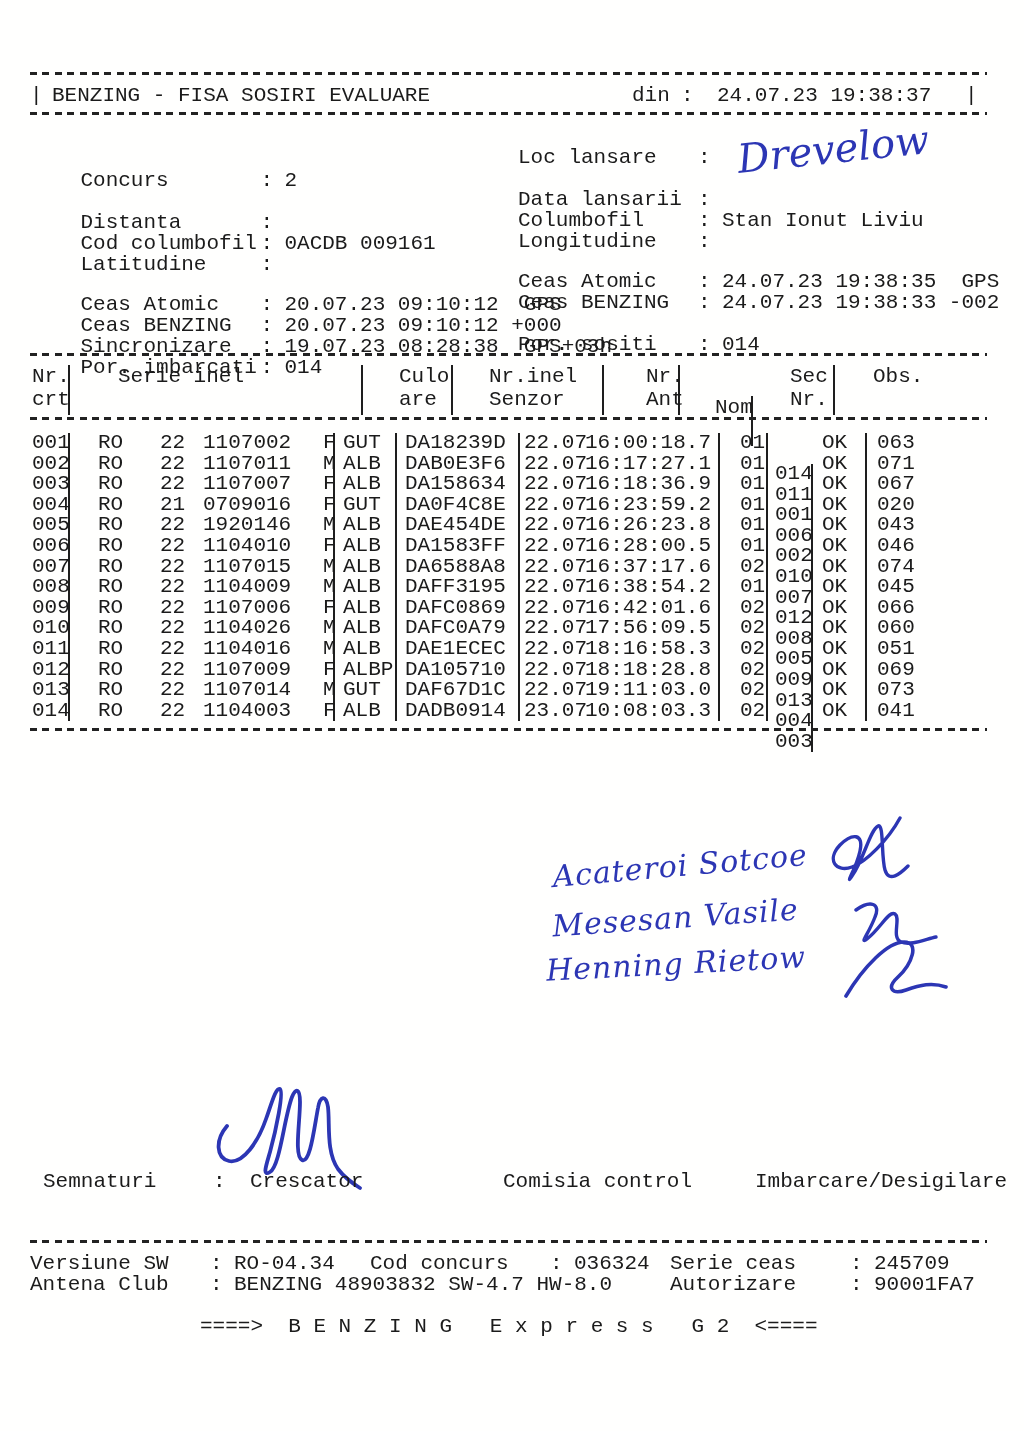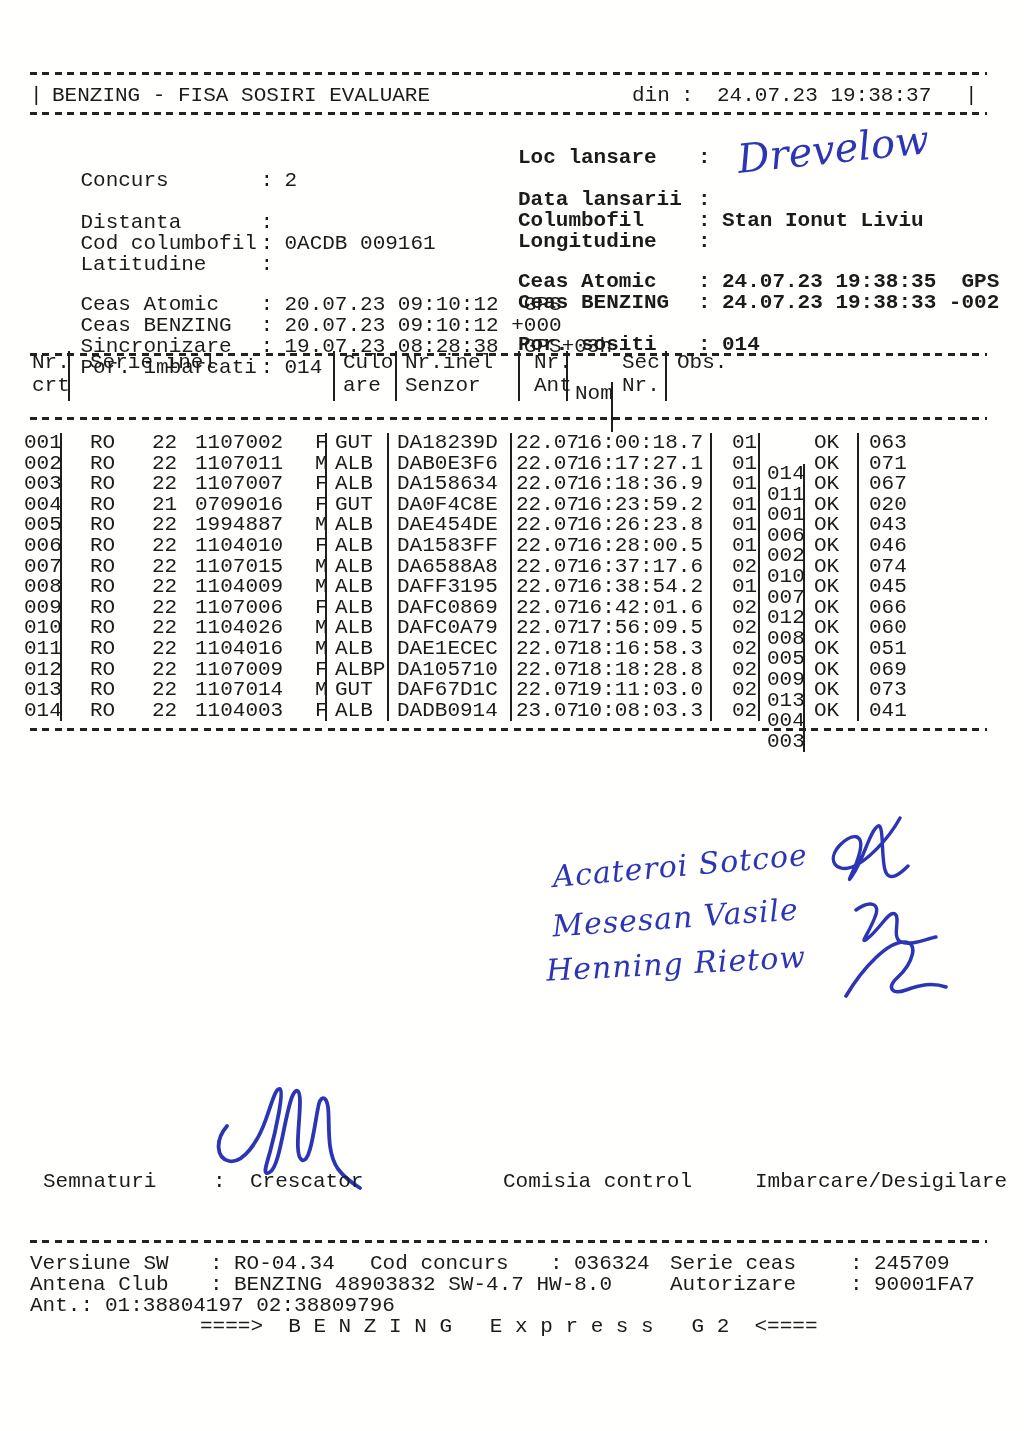--- a/index.html
+++ b/index.html
@@ -14,30 +14,30 @@
     overflow: hidden;
   }
   .dash {
     position: absolute; left: 30px; width: 957px; height: 3px;
     background-image: repeating-linear-gradient(to right, #222 0px, #222 7px, transparent 7px, transparent 12.4px);
   }
   .line { position: absolute; left: 30px; width: 957px; height: 22px; white-space: pre; }
   .lbl  { display: inline-block; width: 180px; white-space: pre; }
   .sep  { display: inline-block; width: 12px; }
   .val  { margin-left: 12px; white-space: pre; }
-  .right { position: absolute; left: 488px; top: 0; white-space: pre; font-weight: bold; }
+  .right { position: absolute; left: 488px; top: 0; white-space: pre; }
   .right .lbl { width: 180px; }
 
   
   .rep-head { position: absolute; left: 30px; top: 84px; width: 957px; height: 26px; }
   .rep-head span { position: absolute; white-space: pre; }
 
   
-  .t-head { position: absolute; left: 30px; top: 351px; width: 957px; height: 50px; display: flex; }
-  .t-body { position: absolute; left: 22px; top: 433px; width: 957px; }
+  .t-head { position: absolute; left: 30px; top: 365px; width: 957px; height: 50px; display: flex; gap: 28px; }
+  .t-body { position: absolute; left: 30px; top: 433px; width: 957px; }
   .trow { display: flex; height: 20.6px; }
   .c { position: relative; height: 100%; border-right: 2px solid #1e1e1e; }
   .c:last-child { border-right: none; }
   .c span { position: absolute; top: 0; white-space: pre; line-height: 20.6px; }
   .t-head .c { height: 50px; }
   .t-head .c span { line-height: 23px; }
   .t-head .c .l2 { top: 23px; }
   .c-nr  { width: 40px; }
   .c-serie { width: 265px; }
   .c-cul { width: 62px; }
@@ -294,21 +294,21 @@
         </div>
       </div>
 
       <div class="trow">
         <div class="c c-nr">
           <span class="p0">005</span>
         </div>
         <div class="c c-serie">
           <span class="f-tara">RO</span>
           <span class="f-an">22</span>
-          <span class="f-inel">1994887</span>
+          <span class="f-inel">1920146</span>
           <span class="f-sex">M</span>
         </div>
         <div class="c c-cul">
           <span class="p8">ALB</span>
         </div>
         <div class="c c-sen">
           <span class="p8">DAE454DE</span>
         </div>
         <div class="c c-sos">
           <span class="f-data">22.07</span>
@@ -667,20 +667,17 @@
   <div class="dash" style="top:1240px"></div>
   <div class="foot-line" style="top:1252px">
     <span class="fgroup" style="left:0"><span class="lbl">Versiune SW</span><span class="sep">:</span><span class="val">RO-04.34</span></span>
     <span class="fgroup" style="left:340px"><span class="lbl">Cod concurs</span><span class="sep">:</span><span class="val">036324</span></span>
     <span class="fgroup" style="left:640px"><span class="lbl">Serie ceas</span><span class="sep">:</span><span class="val">245709</span></span>
   </div>
   <div class="foot-line" style="top:1273px">
     <span class="fgroup" style="left:0"><span class="lbl">Antena Club</span><span class="sep">:</span><span class="val">BENZING 48903832 SW-4.7 HW-8.0</span></span>
     <span class="fgroup" style="left:640px"><span class="lbl">Autorizare</span><span class="sep">:</span><span class="val">90001FA7</span></span>
   </div>
-  <div class="foot-line" style="top:1294px">
-    <span class="fgroup" style="left:0"><span>Ant.:</span><span class="val">01:38804197 02:38809796</span></span>
-  </div>
   <div class="foot-line" style="top:1315px">
     <span class="fgroup" style="left:170px; white-space:pre">====&gt;  B E N Z I N G   E x p r e s s   G 2  &lt;====</span>
   </div>
 
 </div>
 
 </body></html>

